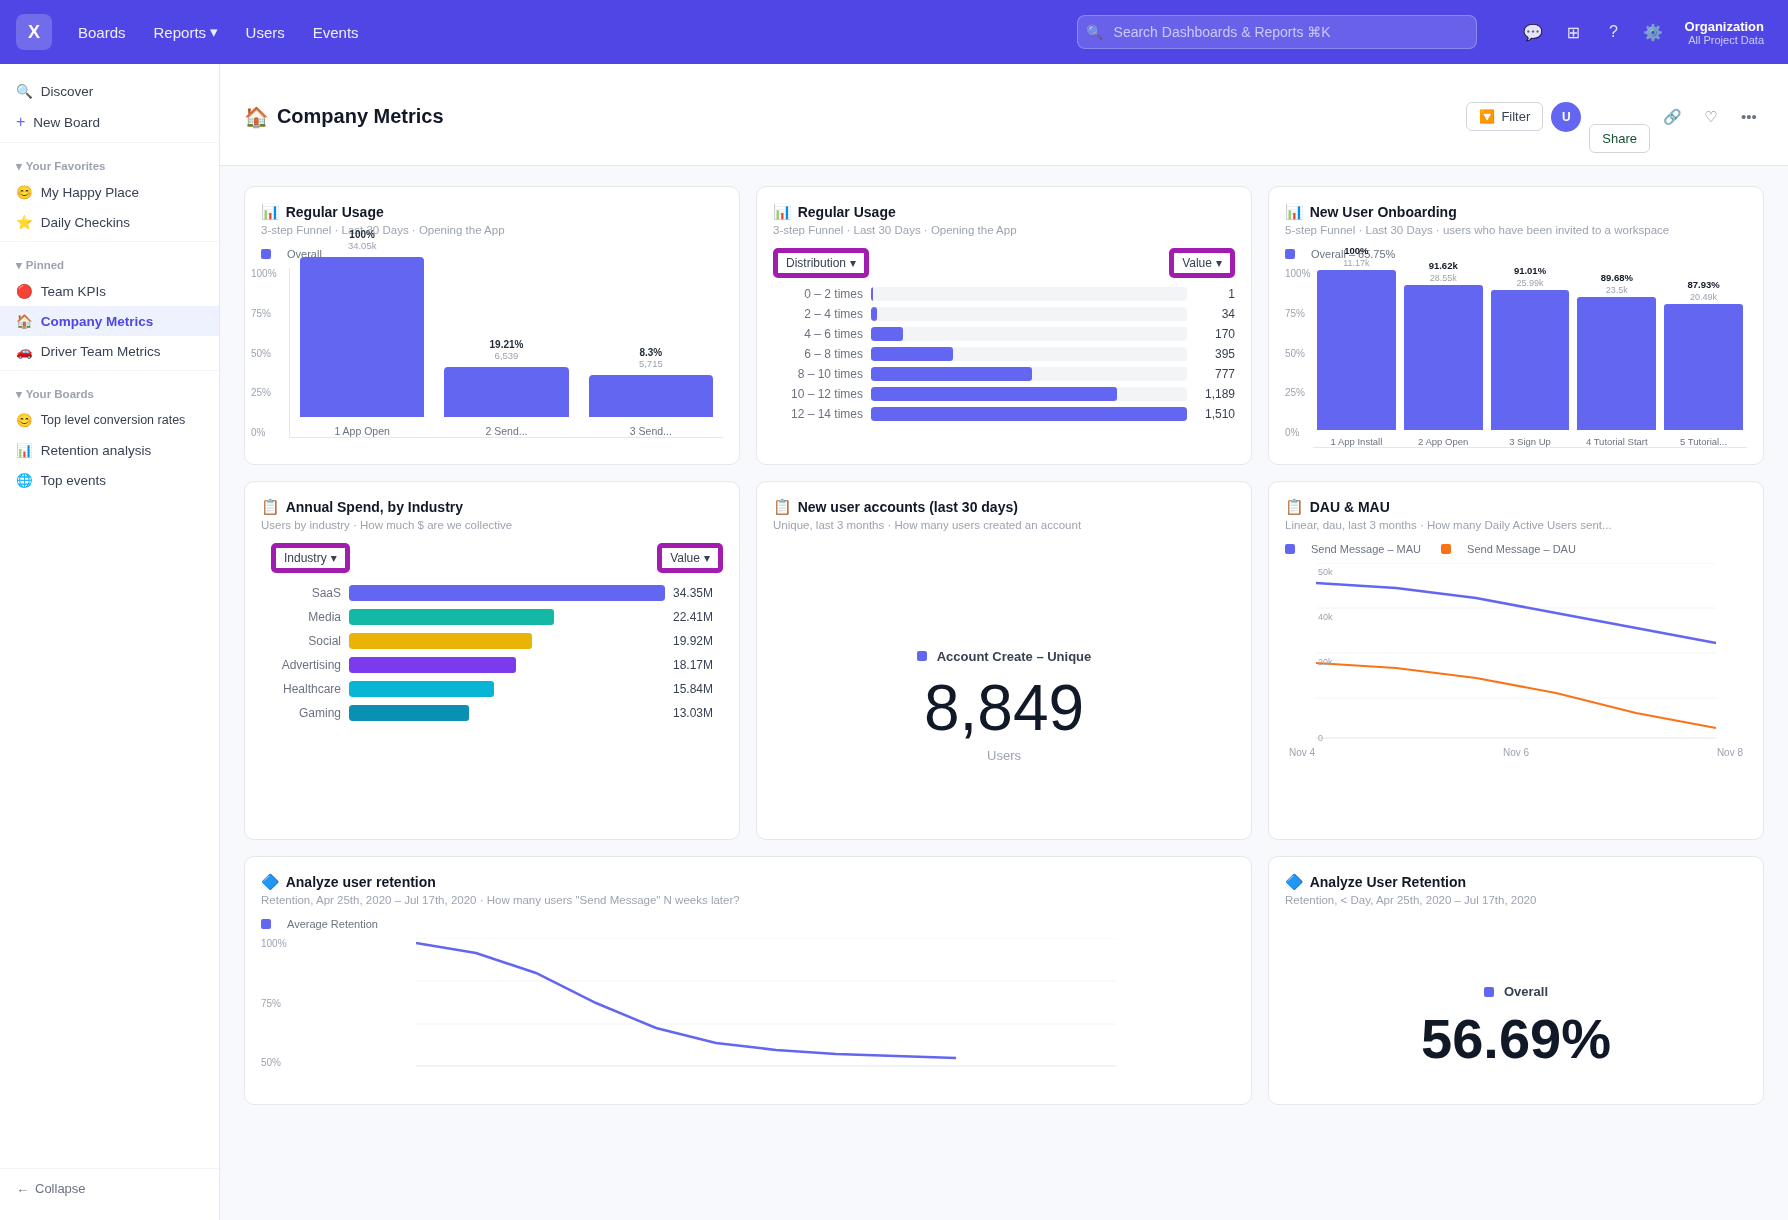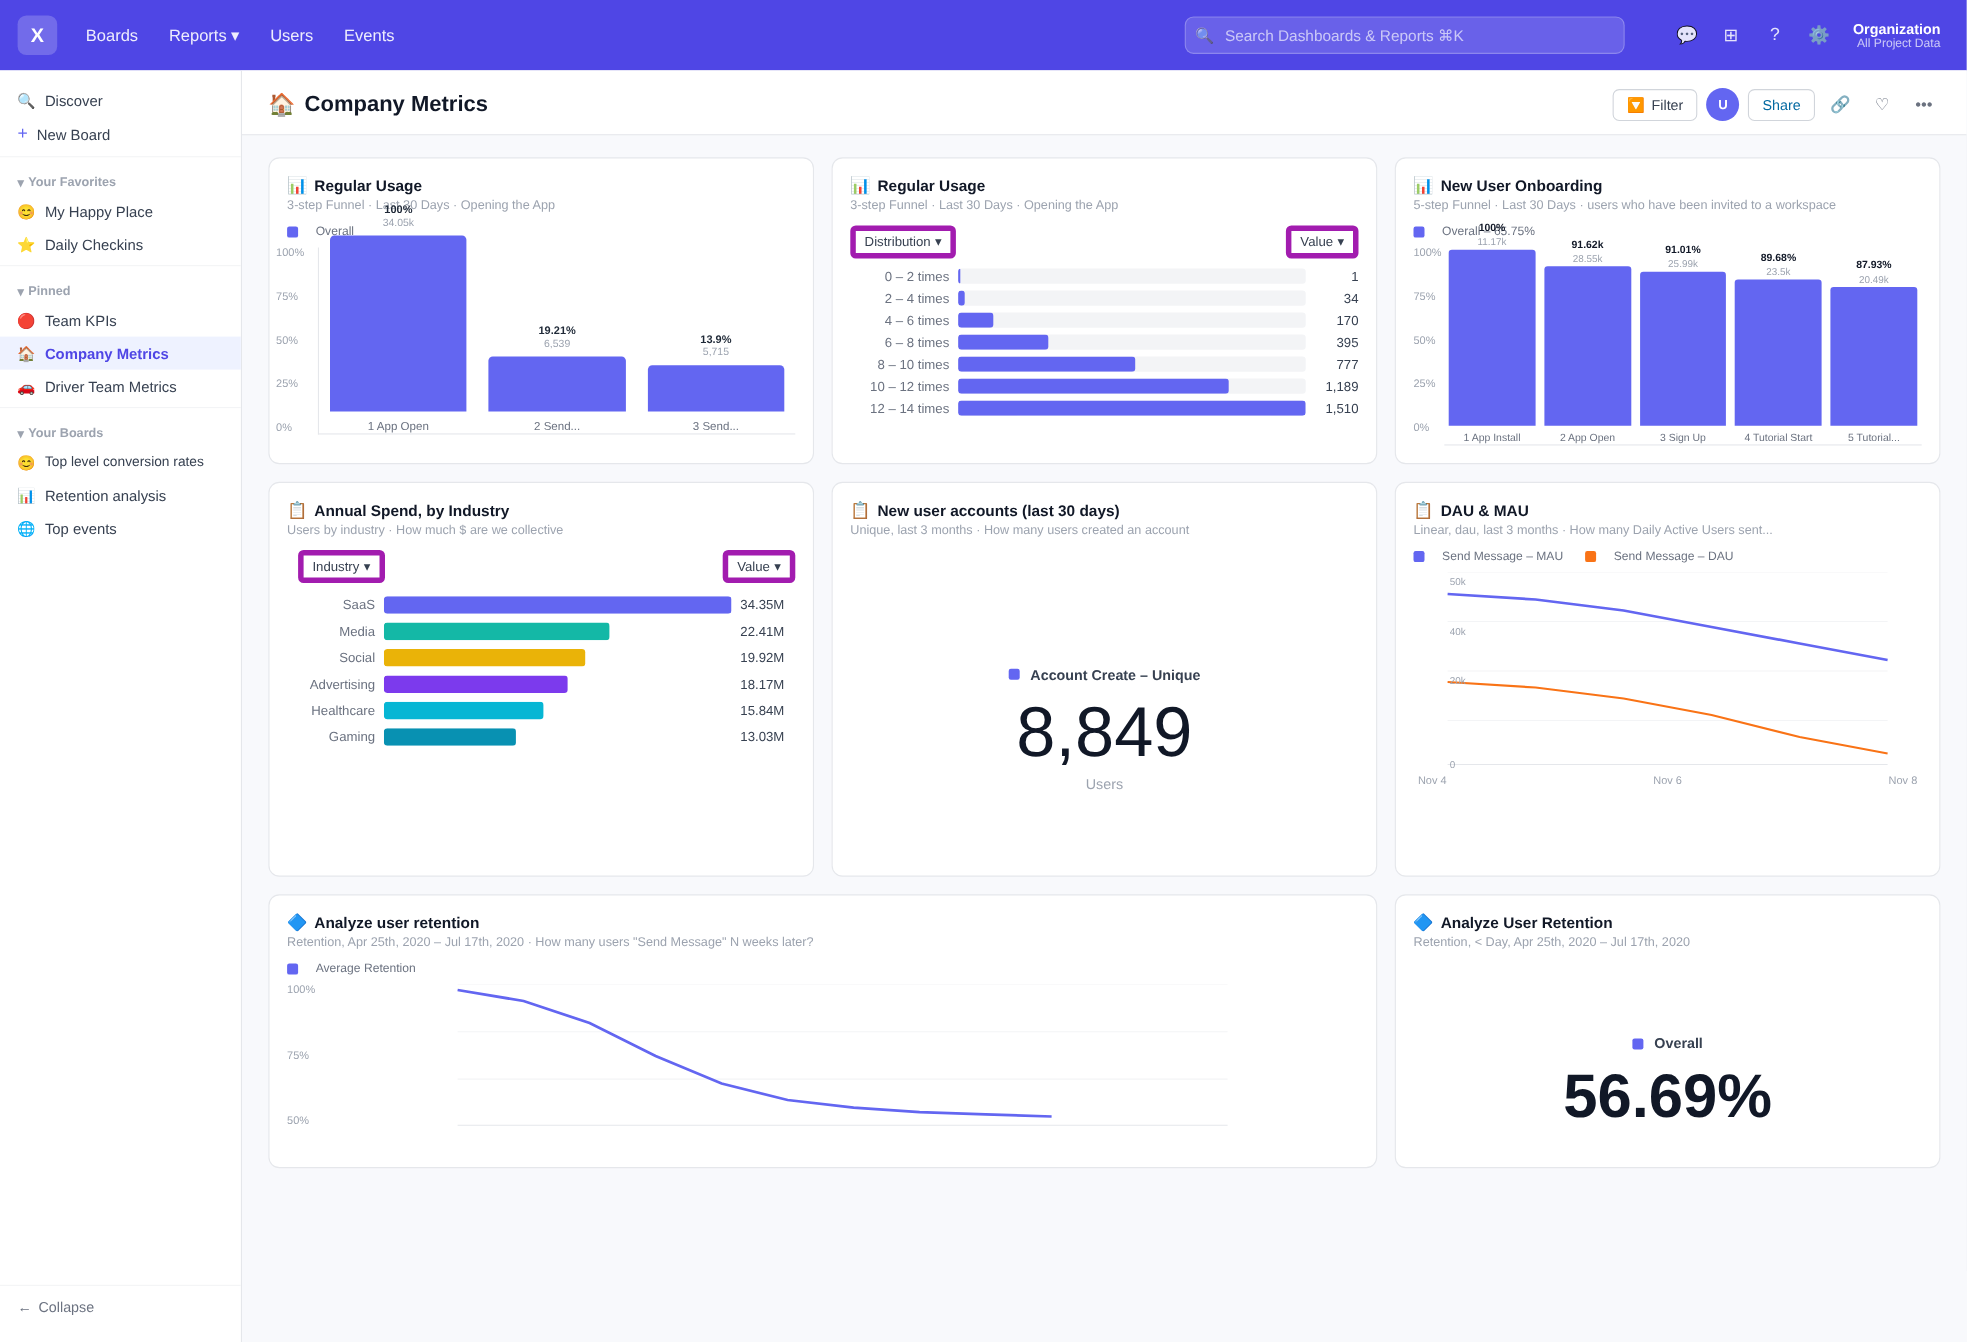--- a/index.html
+++ b/index.html
@@ -141,22 +141,22 @@
       border-radius: 6px;
       padding: 6px 12px;
       font-size: 13px; color: #374151;
       background: white; cursor: pointer;
     }
     .btn-share {
       display: flex; align-items: center; gap: 6px;
       border: 1px solid #d1d5db;
       border-radius: 6px;
       padding: 6px 12px;
-      font-size: 13px; color: #0369a1;
-      background: white; cursor: pointer;
+      font-size: 13px; color: #14532d;
+      background: white; cursor: pointer; margin-top: 44px;
     }
     .avatar-circle {
       width: 30px; height: 30px; border-radius: 50%;
       background: #6366f1;
       display: flex; align-items: center; justify-content: center;
       color: white; font-size: 12px; font-weight: 600;
     }
     .icon-action {
       width: 30px; height: 30px; border-radius: 6px;
       display: flex; align-items: center; justify-content: center;
@@ -473,21 +473,21 @@
             <div class="bar-group">
               <div style="text-align:center; margin-bottom:2px;">
                 <div class="bar-label-top">19.21%</div>
                 <div class="bar-sub-label">6,539</div>
               </div>
               <div class="bar" style="height:50px; background:#6366f1;"></div>
               <span class="bar-x-label">2 Send...</span>
             </div>
             <div class="bar-group">
               <div style="text-align:center; margin-bottom:2px;">
-                <div class="bar-label-top">13.9%</div>
+                <div class="bar-label-top">8.3%</div>
                 <div class="bar-sub-label">5,715</div>
               </div>
               <div class="bar" style="height:42px; background:#6366f1;"></div>
               <span class="bar-x-label">3 Send...</span>
             </div>
           </div>
         </div>
       </div>
 
       <div class="card">

